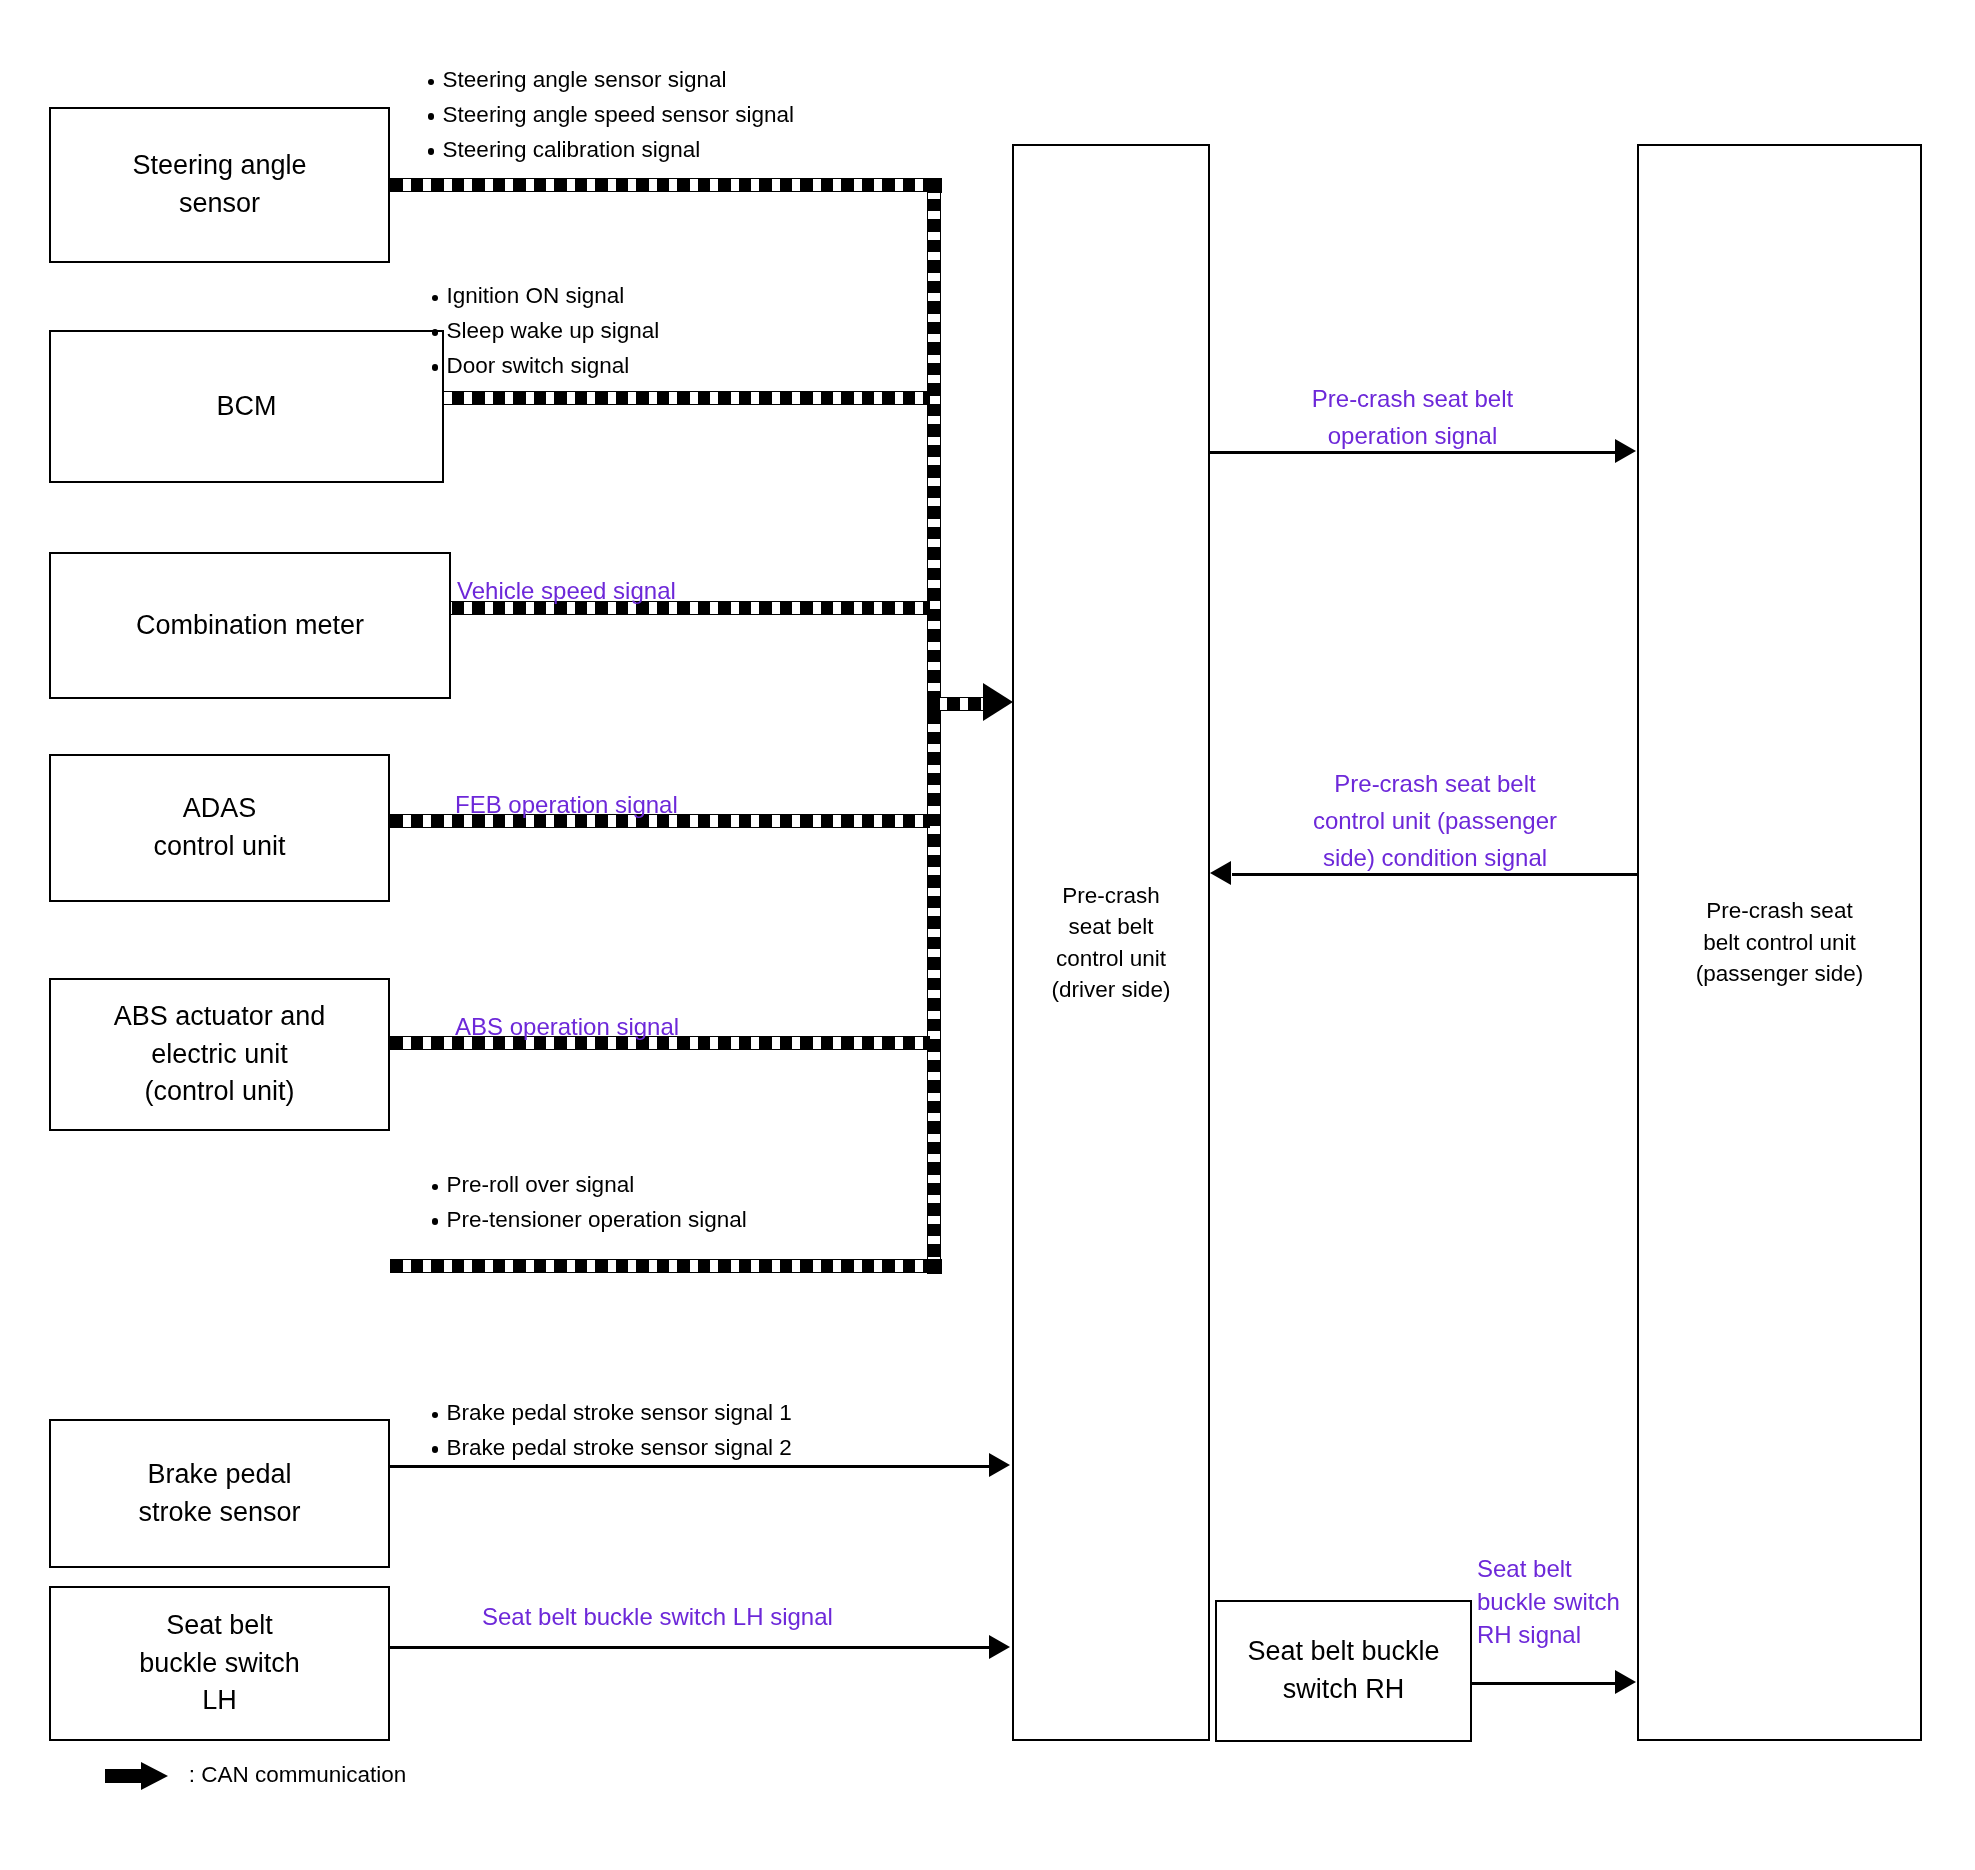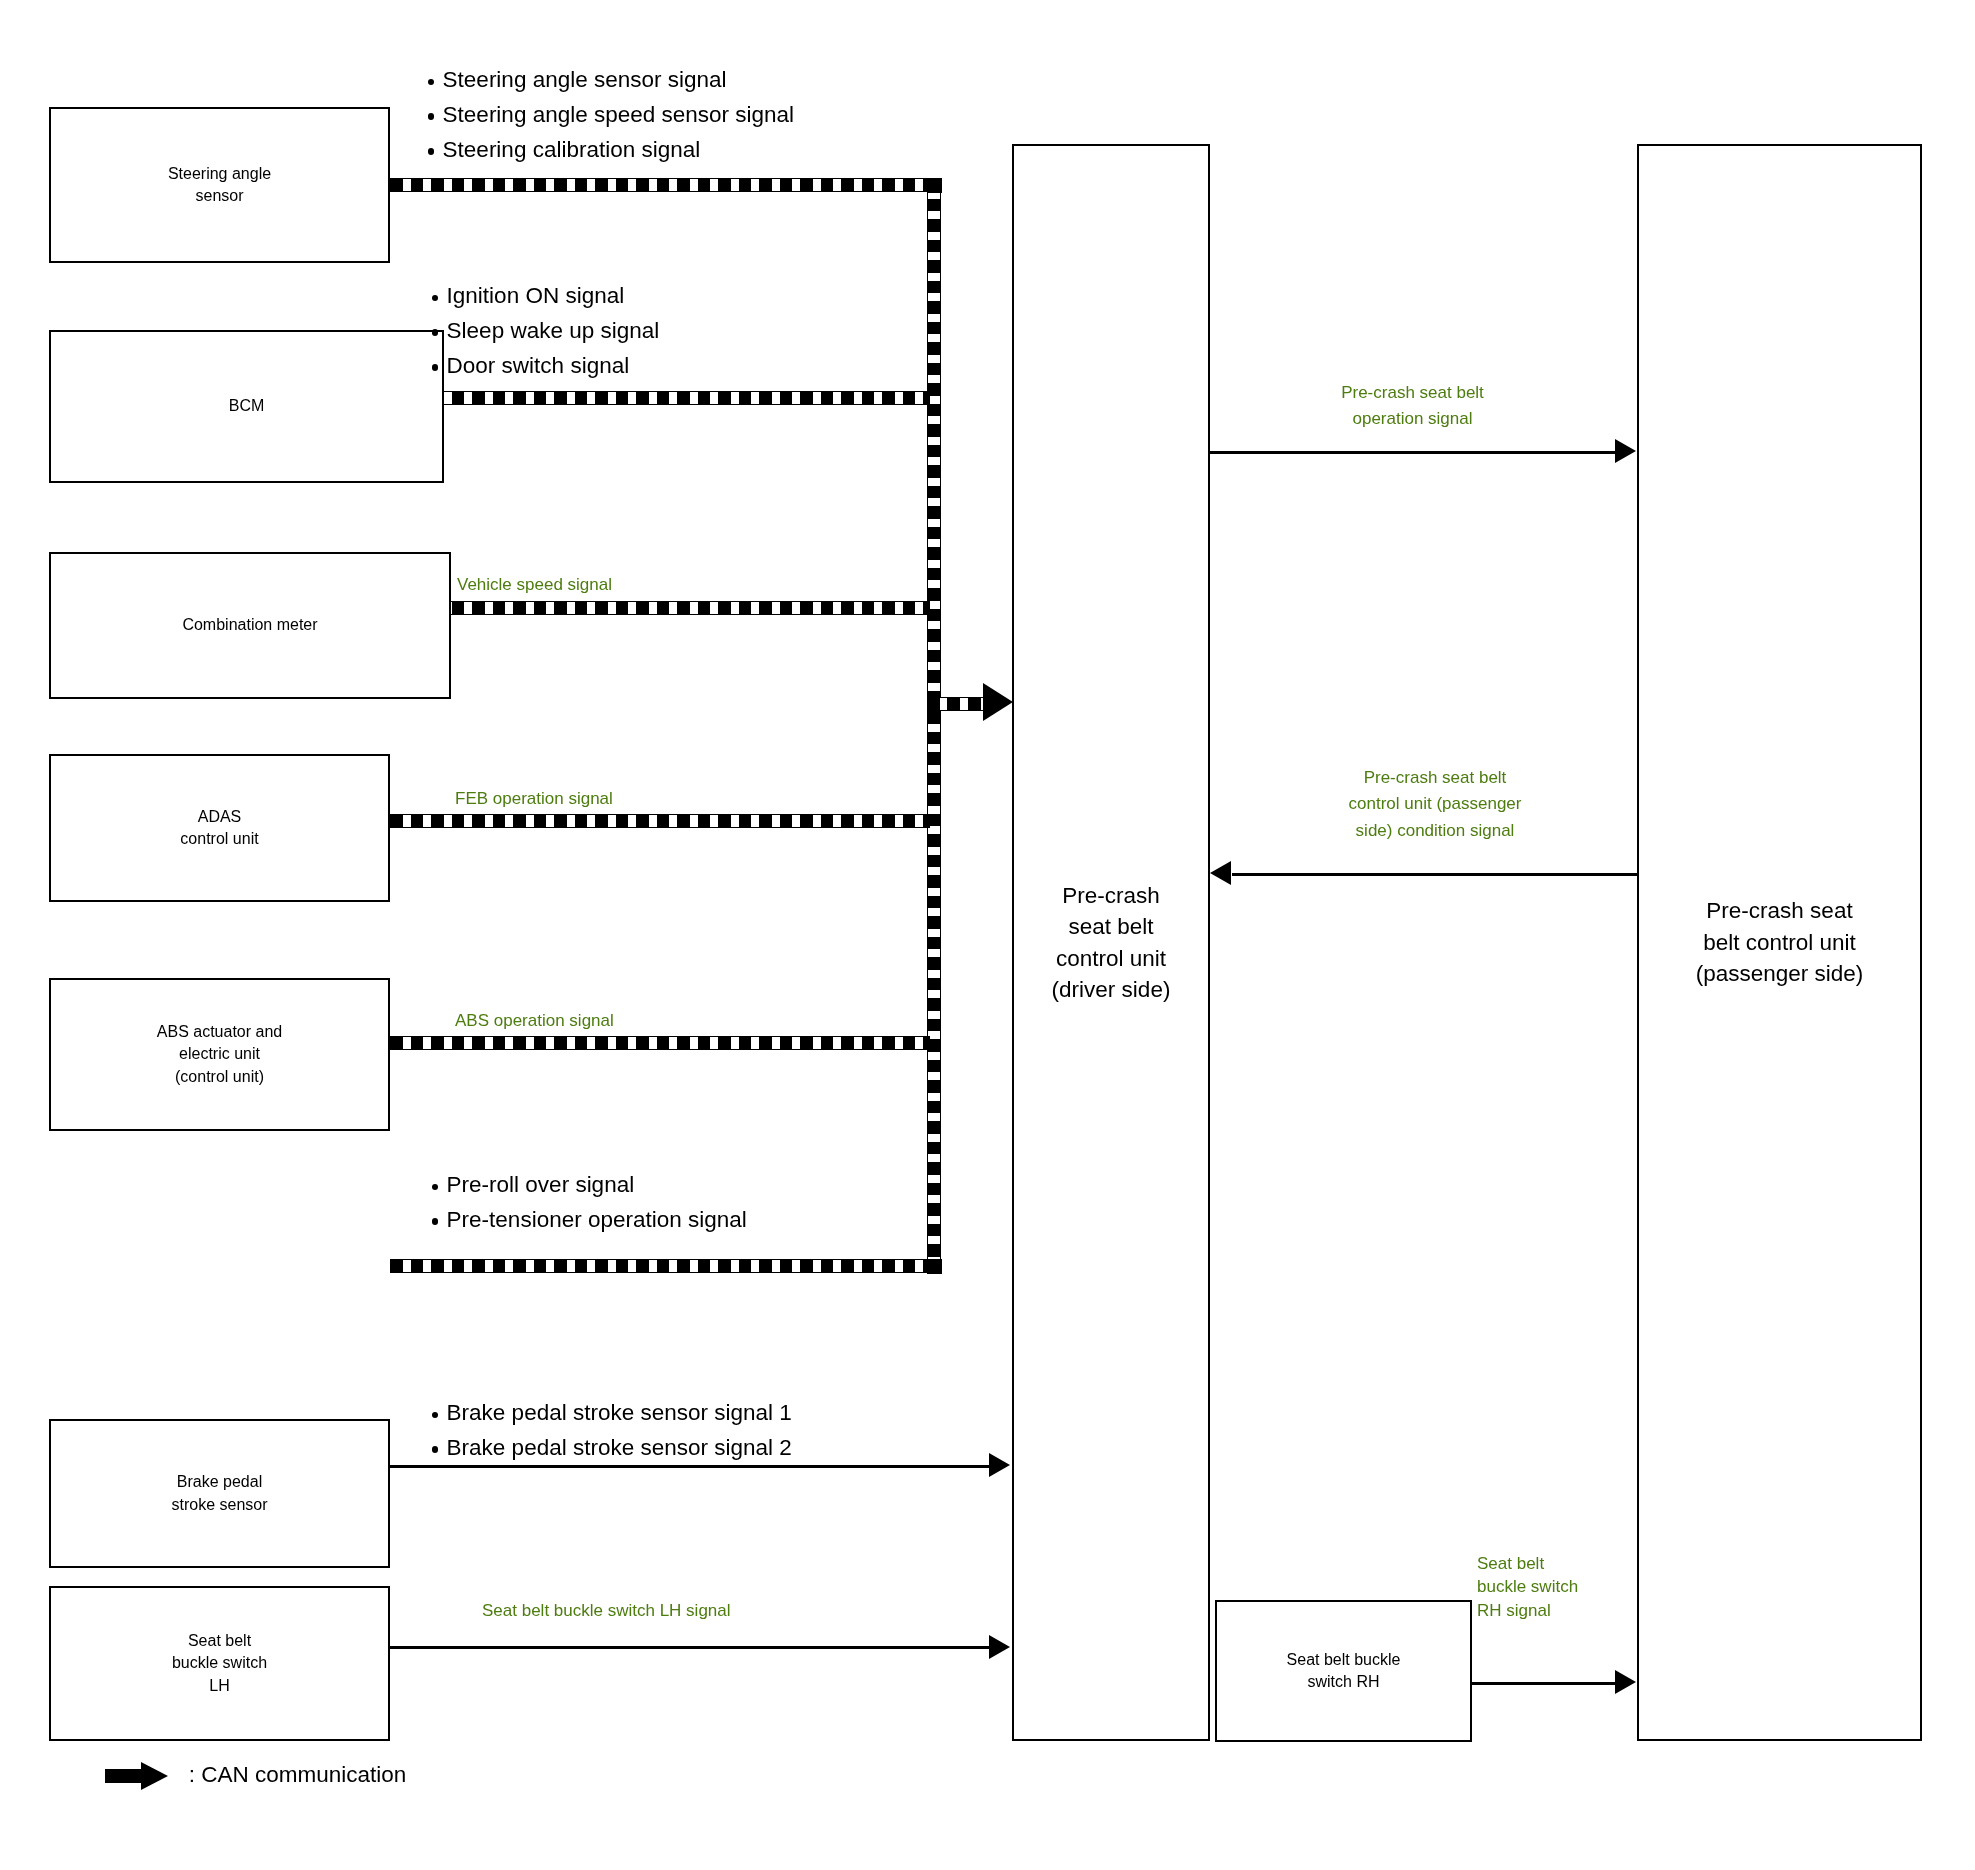--- a/index.html
+++ b/index.html
@@ -21,34 +21,34 @@
   .box {
     position: absolute;
     box-sizing: border-box;
     border: 2.9px solid #000000;
     background: #ffffff;
     display: flex;
     align-items: center;
     justify-content: center;
     text-align: center;
     color: #000000;
-    font-size: 16px;
+    font-size: 27px;
     line-height: 1.40;
     z-index: 5;
   }
   .box-label { white-space: pre-line; }
 
   
   .tallbox { font-size: 22.5px; }
 
   
   .sig {
     position: absolute;
-    color: #4d7c0f;
-    font-size: 17px;
+    color: #6d28d9;
+    font-size: 24px;
     line-height: 1.55;
     white-space: pre-line;
     z-index: 6;
   }
   .sig.center { text-align: center; }
   .bullets {
     position: absolute;
     color: #000000;
     font-size: 22.5px;
     line-height: 1.55;

